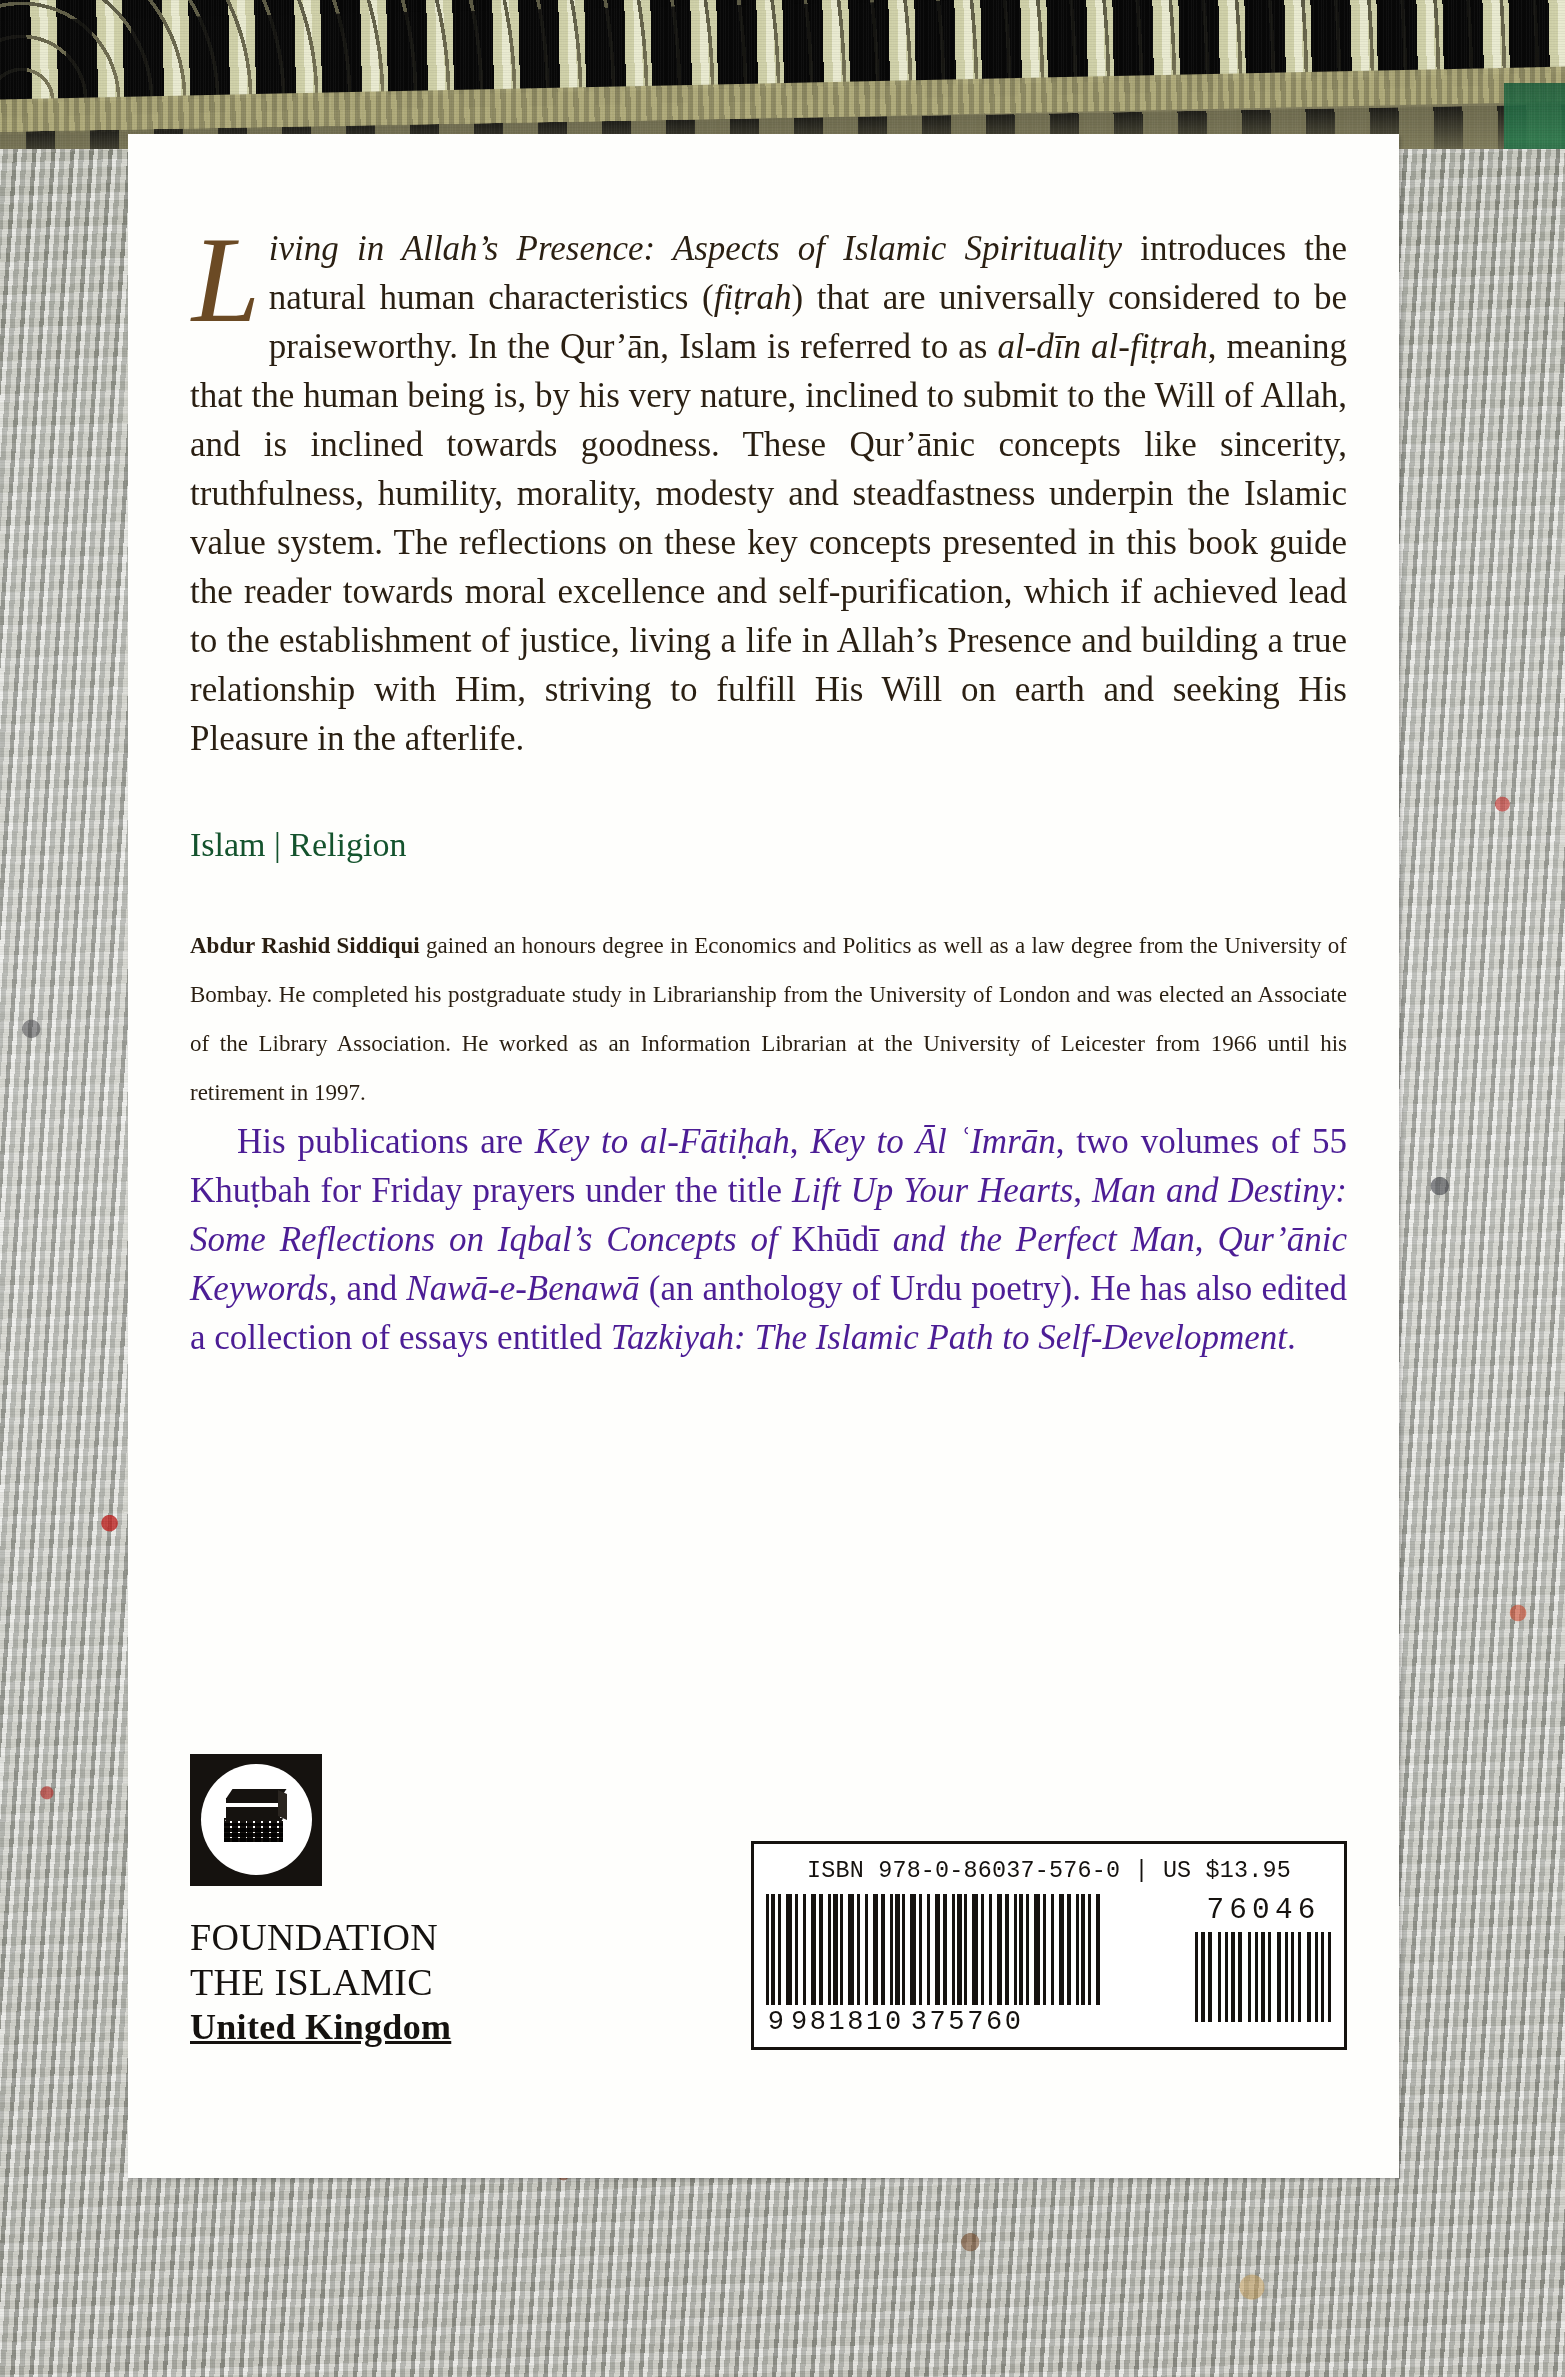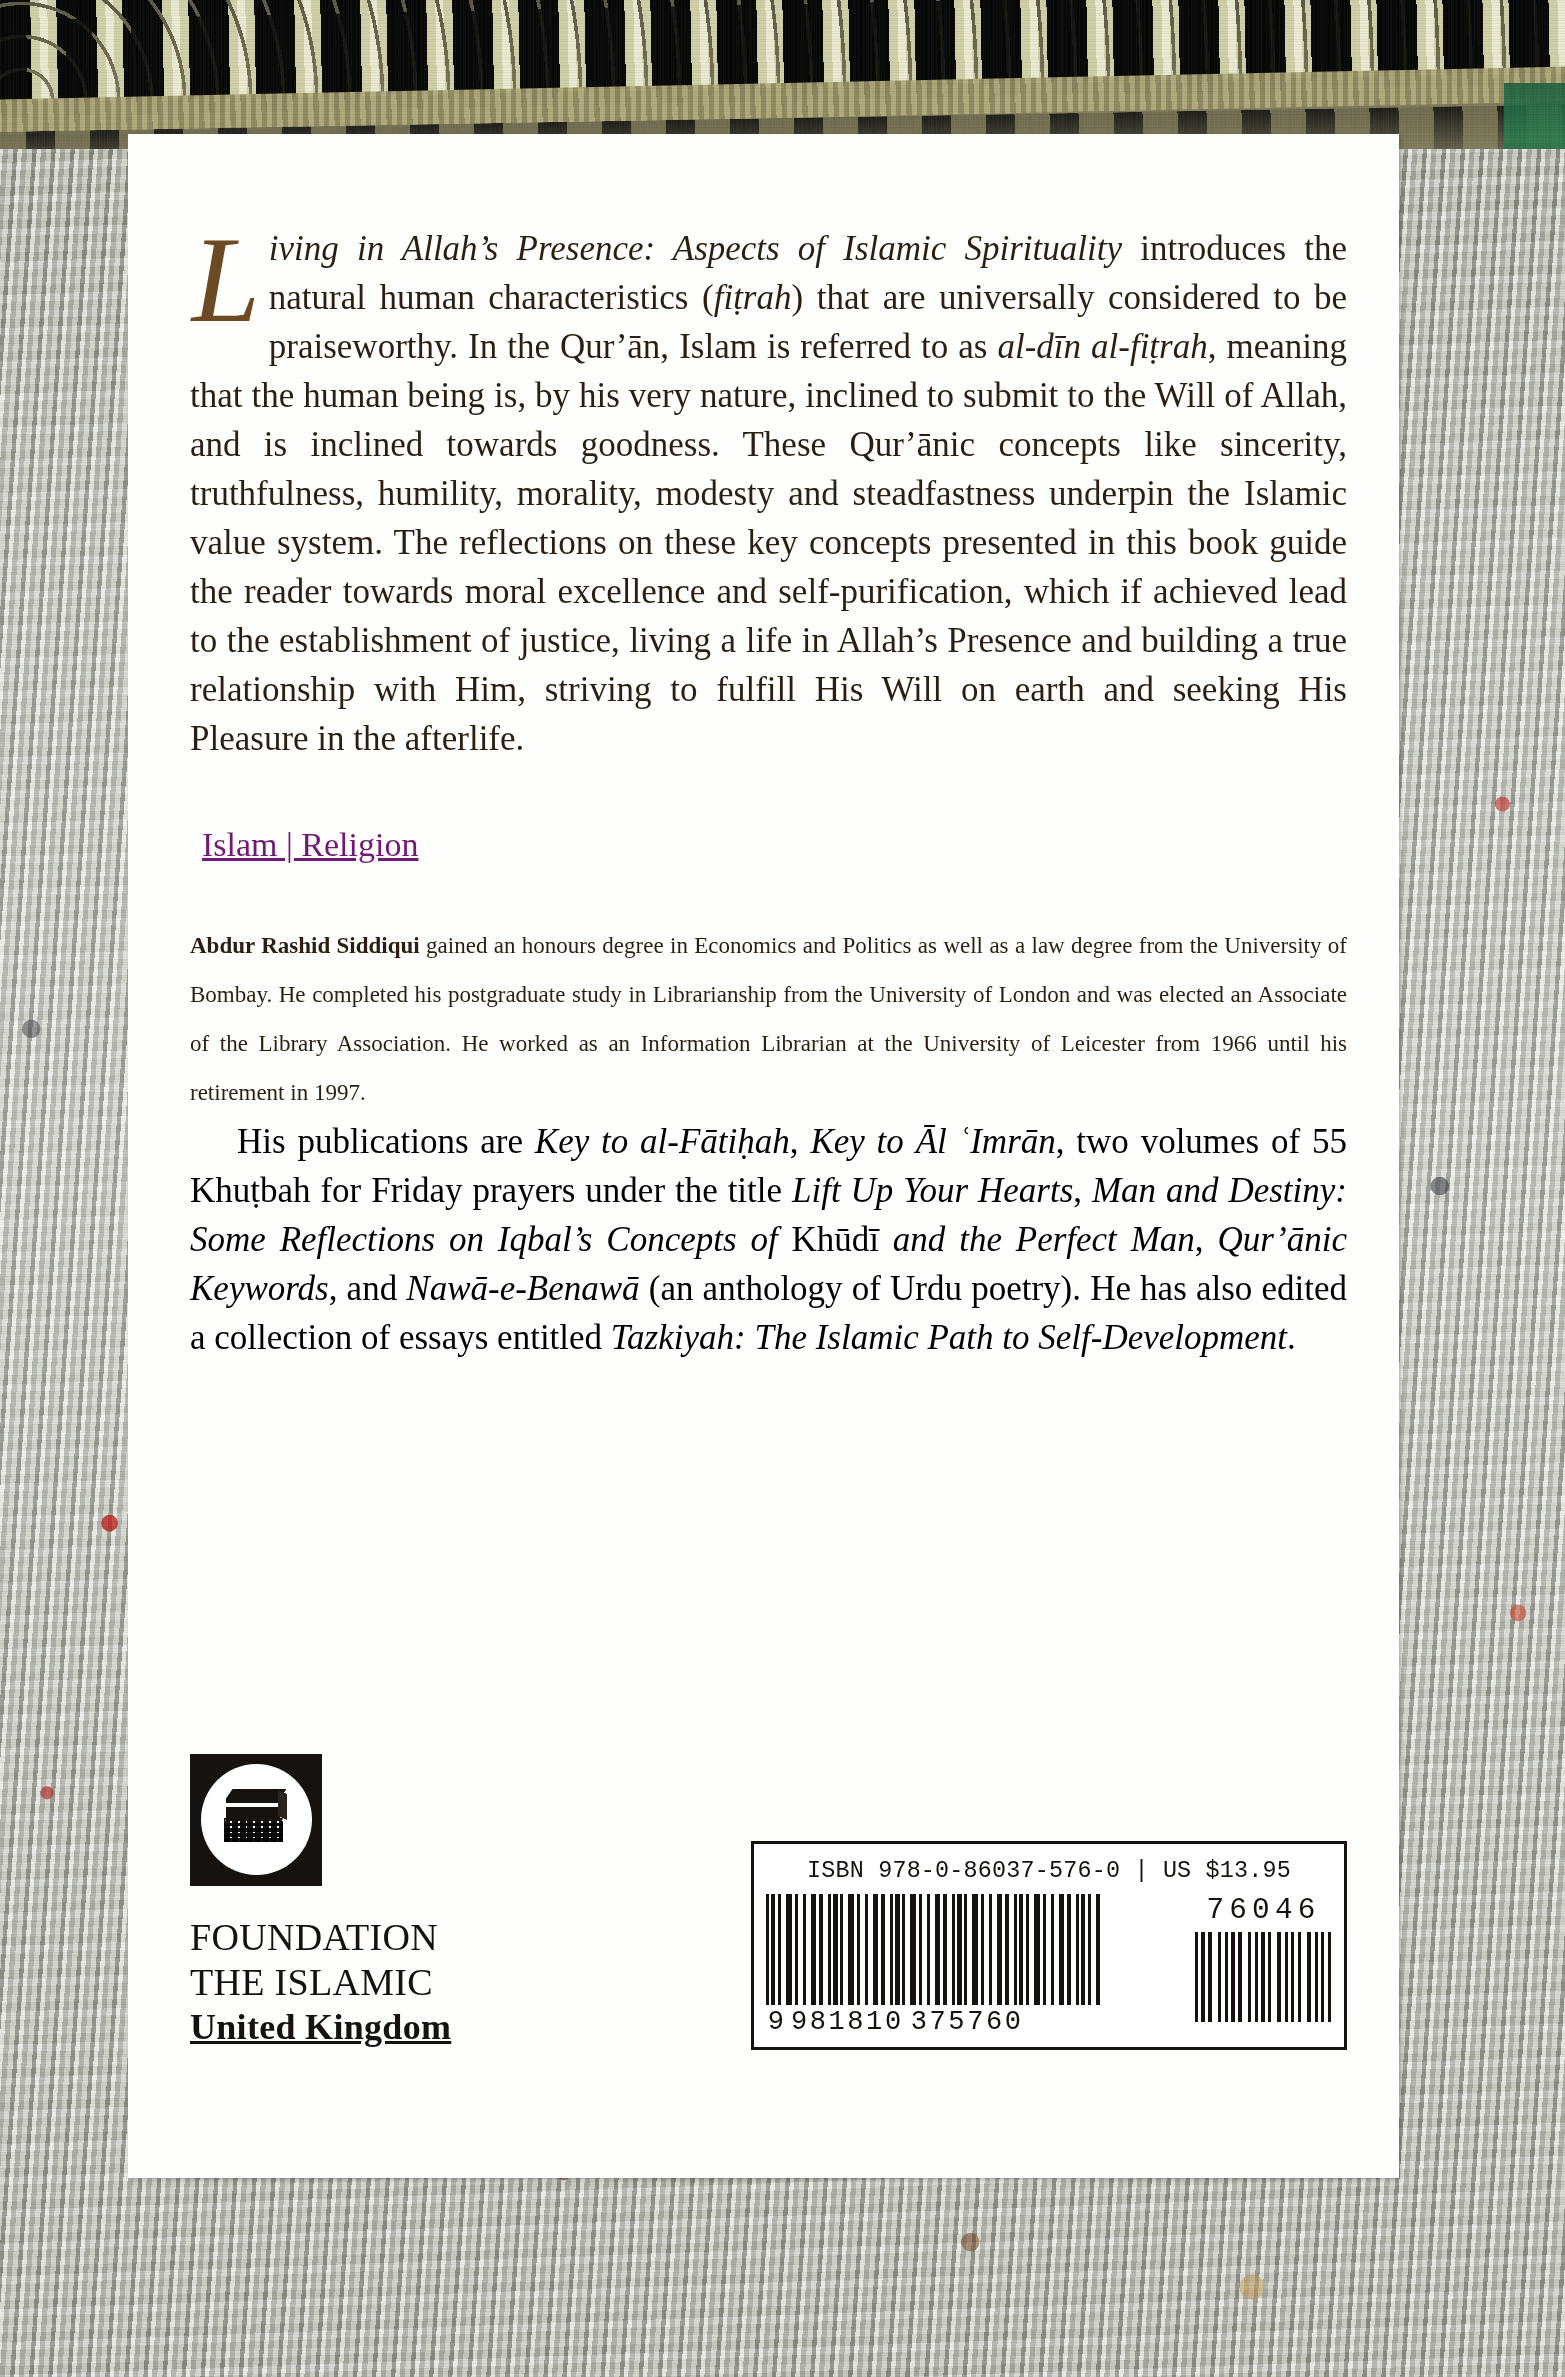--- a/index.html
+++ b/index.html
@@ -162,37 +162,36 @@
     font-size: 123px;
     line-height: 97px;
     color: #6b4a24;
     padding: 5.2px 8.7px 0 1.7px;
     margin-top: 1.7px;
   }
   .blurb .title-it { font-style: italic; }
   .blurb .term { font-style: italic; }
 
   .category {
-    color: #701a75;
+    color: #14532d;
     font-size: 34px;
     line-height: 42px;
-    margin: 61px 0 0 12px;
-    text-decoration: underline;
+    margin: 61px 0 0 0;
   }
 
   .bio {
     color: #2a1f12;
     font-size: 23px;
     line-height: 49px;
     text-align: justify;
     margin: 55px 0 0 0;
   }
   .bio .author-name { font-weight: bold; }
   .bio-2 {
-    color: #000000;
+    color: #4c1d95;
     font-size: 35px;
     line-height: 49px;
     text-align: justify;
     margin: 0;
     text-indent: 47px;
   }
   .bio-2 i, .bio i { font-style: italic; }
 
   
   .footer-zone {

